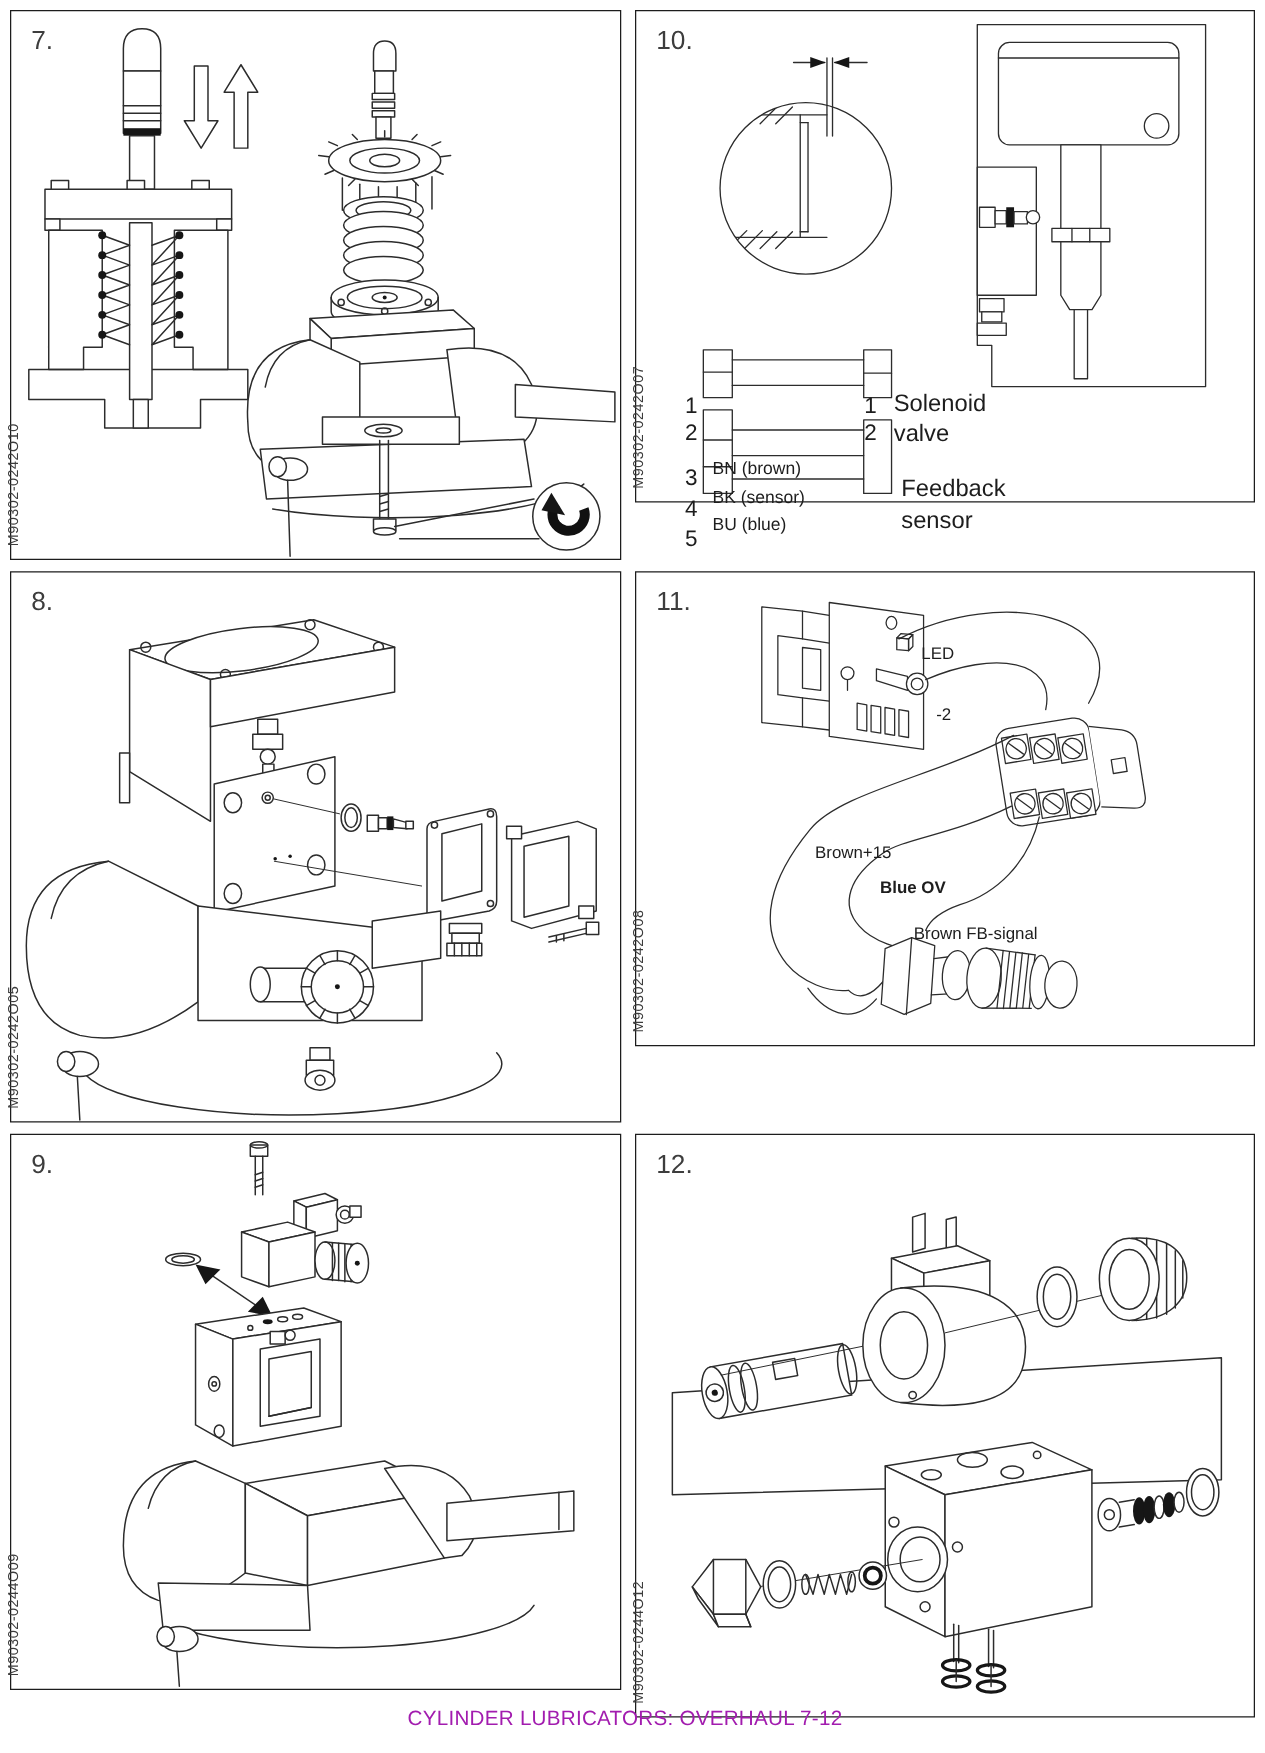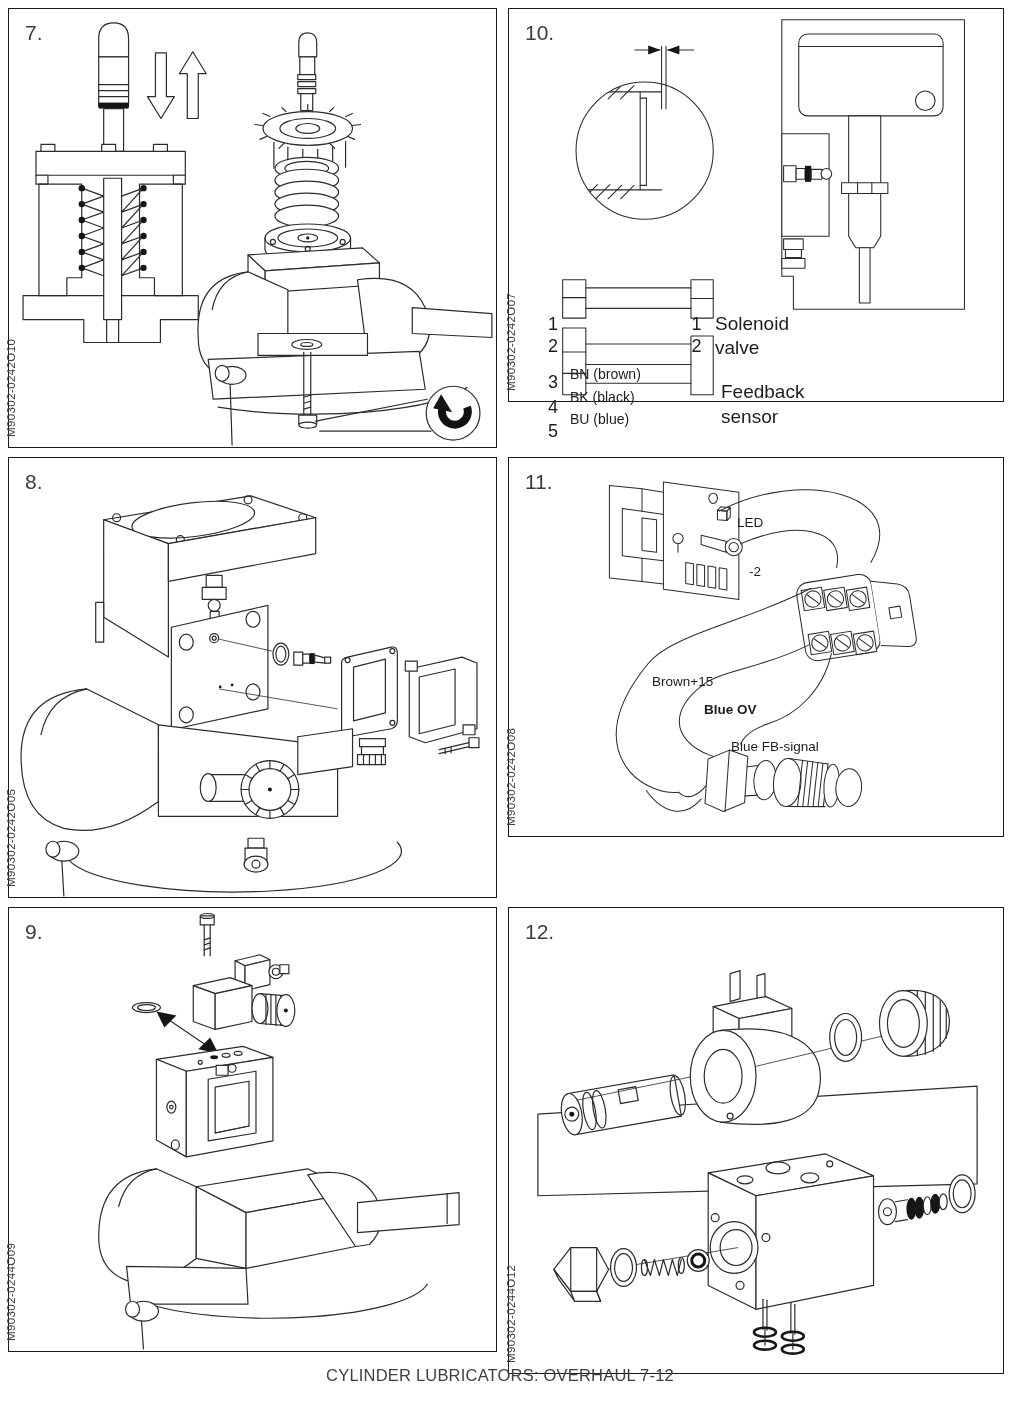--- a/index.html
+++ b/index.html
@@ -22,21 +22,21 @@
   }
   svg.art { position:absolute; left:0; top:0; width:100%; height:100%; z-index:1; }
   .lbl { position:absolute; color:#1d1d1d; z-index:4; white-space:nowrap; }
   .t-num  { font-size:18px; width:26px; text-align:center; }
   .t-num2 { font-size:18px; width:25px; text-align:center; }
   .wire-label { font-size:14px; }
   .conn-label { font-size:19px; }
   .p11-label  { font-size:13.5px; }
   .caption {
     position:absolute; top:1366px; left:0; width:1000px; text-align:center;
-    font-size:16.5px; color:#404040; letter-spacing:.2px;
+    font-size:16.5px; color:#a21caf; letter-spacing:.2px;
   }
   
   .s { stroke:#2c2c2c; stroke-width:1.2; fill:none; stroke-linejoin:round; stroke-linecap:round; }
   .sw { stroke:#2c2c2c; stroke-width:1.2; fill:#ffffff; stroke-linejoin:round; }
   .k { fill:#161616; stroke:none; }
   .thin { stroke:#2c2c2c; stroke-width:.8; fill:none; }
 </style>
 </head>
 <body>
 
@@ -269,21 +269,21 @@
     <span class="lbl t-num" style="left:31px;  top:305px;">1</span>
     <span class="lbl t-num" style="left:31px;  top:327px;">2</span>
     <span class="lbl t-num" style="left:31px;  top:363px;">3</span>
     <span class="lbl t-num" style="left:31px;  top:388px;">4</span>
     <span class="lbl t-num" style="left:31px;  top:412px;">5</span>
     <span class="lbl t-num2" style="left:175px; top:305px;">1</span>
     <span class="lbl t-num2" style="left:175px; top:327px;">2</span>
     <span class="lbl conn-label" style="left:206px; top:304px;">Solenoid</span>
     <span class="lbl conn-label" style="left:206px; top:328px;">valve</span>
     <span class="lbl wire-label" style="left:61px; top:357px;">BN (brown)</span>
-    <span class="lbl wire-label" style="left:61px; top:380px;">BK (black)</span>
+    <span class="lbl wire-label" style="left:61px; top:380px;">BK (sensor)</span>
     <span class="lbl wire-label" style="left:61px; top:402px;">BU (blue)</span>
     <span class="lbl conn-label" style="left:212px; top:372px;">Feedback</span>
     <span class="lbl conn-label" style="left:212px; top:397px;">sensor</span>
   </div>
 
   <div class="panel" style="left:8px; top:457px; width:489px; height:441px;">
     <span class="pnum">8.</span>
     <span class="pcode">M90302-0242O05</span>
     <svg class="art" viewBox="0 0 489 441">
       <g>
@@ -475,21 +475,21 @@
             <line x1="330" y1="354" x2="328" y2="404"></line>
         </g>
         <ellipse class="sw" cx="336" cy="379" rx="9" ry="25"></ellipse>
         <ellipse class="sw" cx="356" cy="380" rx="15" ry="22"></ellipse>
       </g>
     </svg>
     <span class="lbl p11-label" style="left:228px; top:57px;">LED</span>
     <span class="lbl p11-label" style="left:240px; top:106px;">-2</span>
     <span class="lbl p11-label" style="left:143px; top:216px;">Brown+15</span>
     <span class="lbl p11-label" style="left:195px; top:244px;font-weight:bold;">Blue OV</span>
-    <span class="lbl p11-label" style="left:222px; top:281px;">Blue FB-signal</span>
+    <span class="lbl p11-label" style="left:222px; top:281px;">Brown FB-signal</span>
   </div>
 
   <div class="panel" style="left:8px; top:907px; width:489px; height:445px;">
     <span class="pnum">9.</span>
     <span class="pcode">M90302-0244O09</span>
     <svg class="art" viewBox="0 0 489 445">
       <g>
         <rect class="sw" x="192" y="8" width="14" height="9"></rect>
         <ellipse class="s" cx="199" cy="8" rx="7" ry="2.5"></ellipse>
         <line class="s" x1="196" y1="17" x2="196" y2="48"></line>

